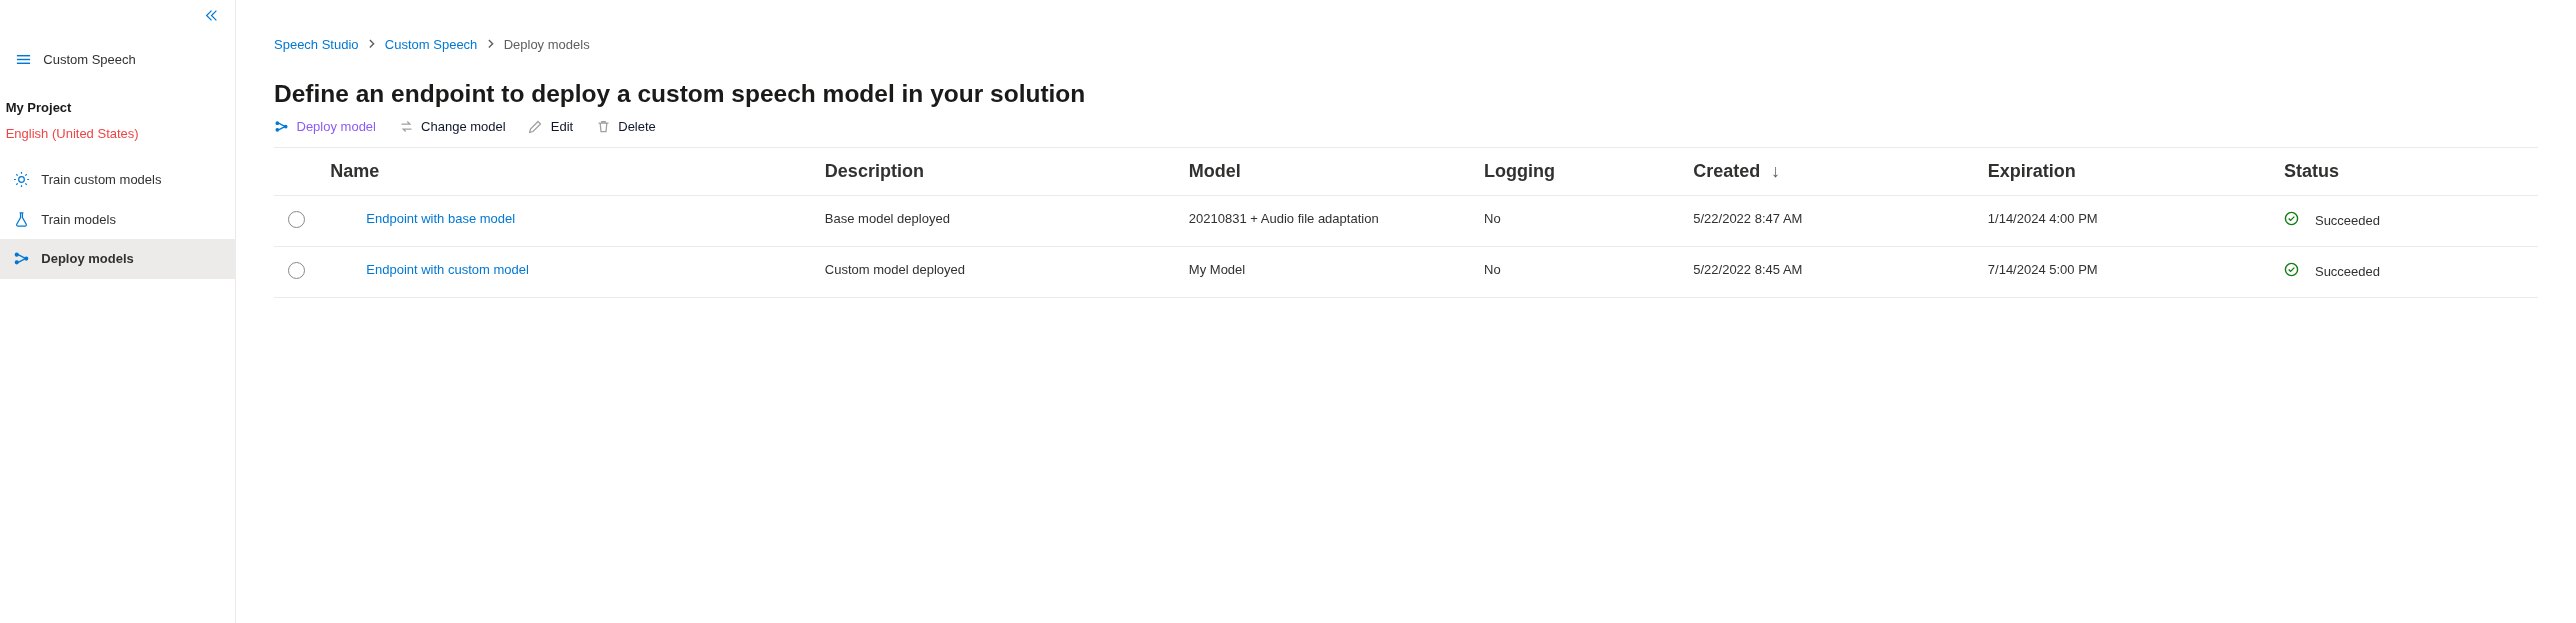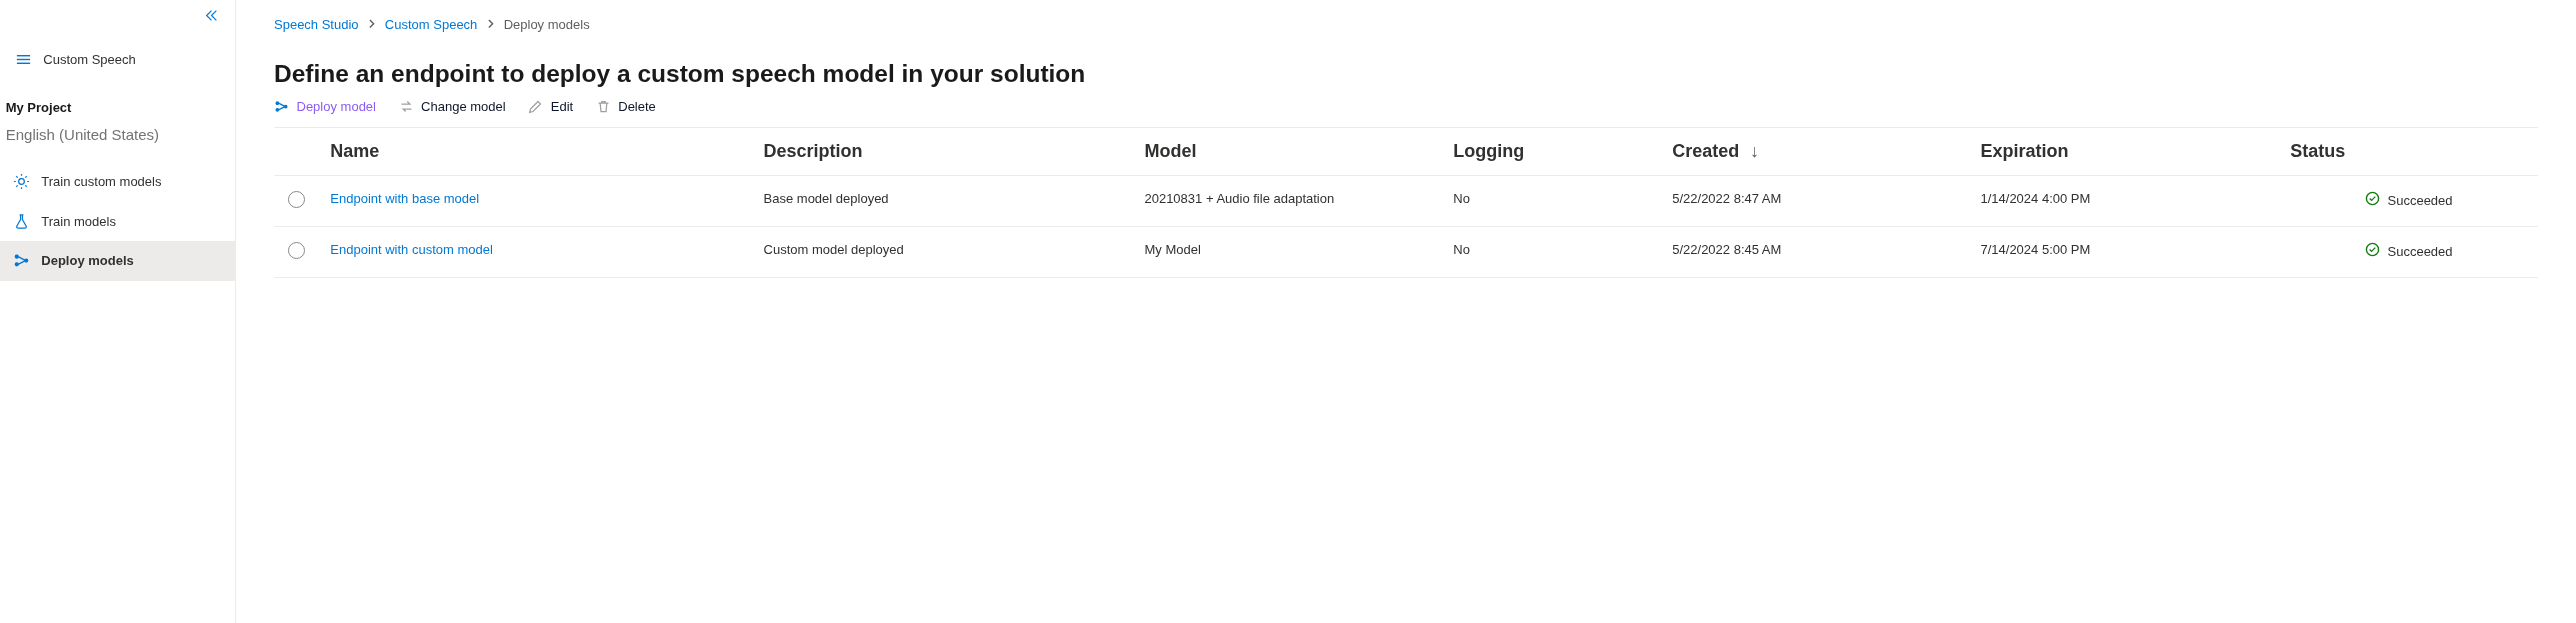--- a/index.html
+++ b/index.html
@@ -43,22 +43,22 @@
     .project-header {
       padding: 3.8px 5.7px 3.8px 5.7px;
     }
     .project-name {
       font-weight: 600;
       font-size: 13px;
       color: #1b1a19;
       margin-bottom: 11px;
     }
     .project-lang {
-      font-size: 15px;
-      color: #737373;
+      font-size: 13px;
+      color: #ef4444;
       margin-bottom: 15px;
     }
     .sidebar-item {
       display: flex;
       align-items: center;
       gap: 11.3px;
       padding: 11.3px 13px;
       cursor: pointer;
       color: #323130;
     }
@@ -78,20 +78,21 @@
     .main {
       flex: 1;
       padding: 17px 38px;
     }
     .breadcrumb {
       display: flex;
       align-items: center;
       gap: 9.4px;
       font-size: 13px;
       margin-bottom: 28px;
+      margin-top: 20px;
     }
     .breadcrumb a {
       color: #0078d4;
       text-decoration: none;
       cursor: pointer;
     }
     .breadcrumb .chevron {
       color: #605e5c;
       font-size: 10.4px;
     }
@@ -159,38 +160,38 @@
       padding: 15px 11.3px;
       border-bottom: 0.9px solid #edebe9;
       color: #323130;
       vertical-align: top;
       font-size: 13px;
     }
     tbody td.name-cell a {
       color: #0078d4;
       text-decoration: none;
       cursor: pointer;
+      margin-left: 36px;
     }
     .radio-outer {
       width: 17px;
       height: 17px;
       border: 0.9px solid #8a8886;
       border-radius: 50%;
       display: inline-block;
       cursor: pointer;
     }
     .sort-arrow {
       margin-left: 5.7px;
       color: #605e5c;
     }
     .status-cell {
       display: flex;
       align-items: center;
-      gap: 8px;
-      justify-content: center;
+      gap: 16px;
     }
     .success-icon {
       color: #107c10;
     }
   </style>
 </head>
 <body>
 
 <nav class="sidebar">
   <div class="collapse-btn">

